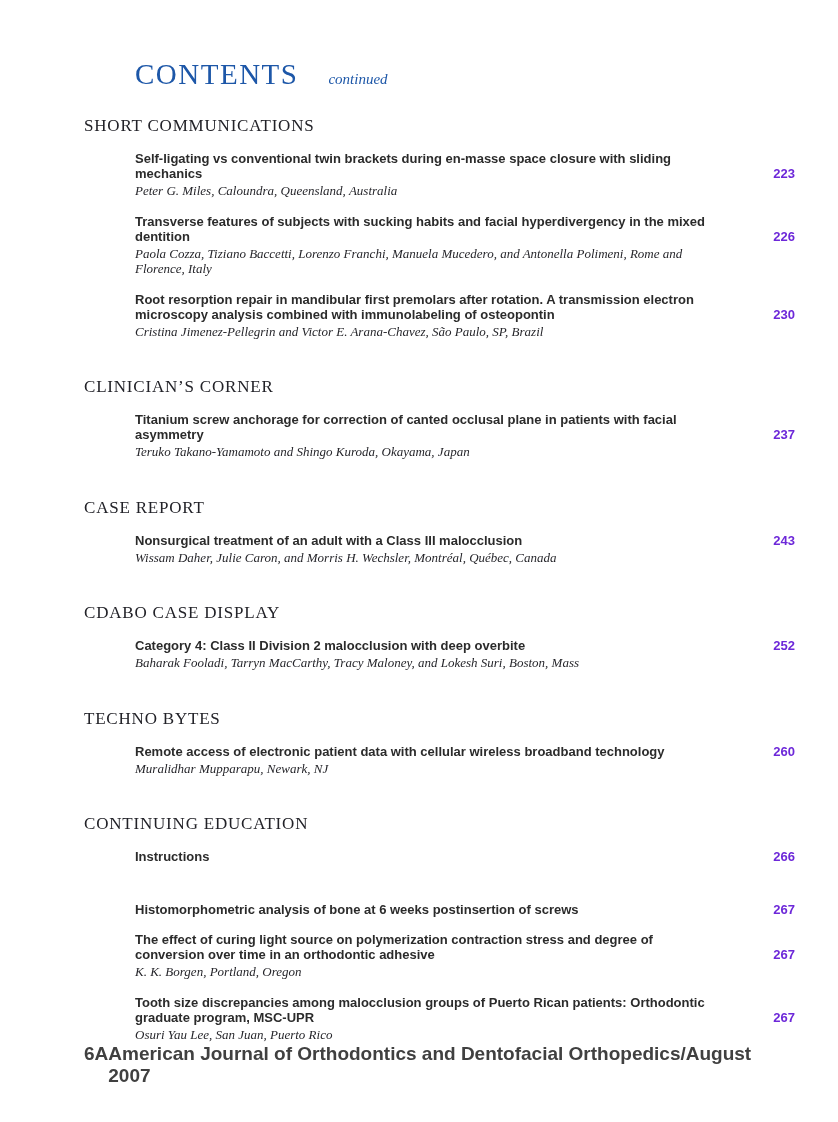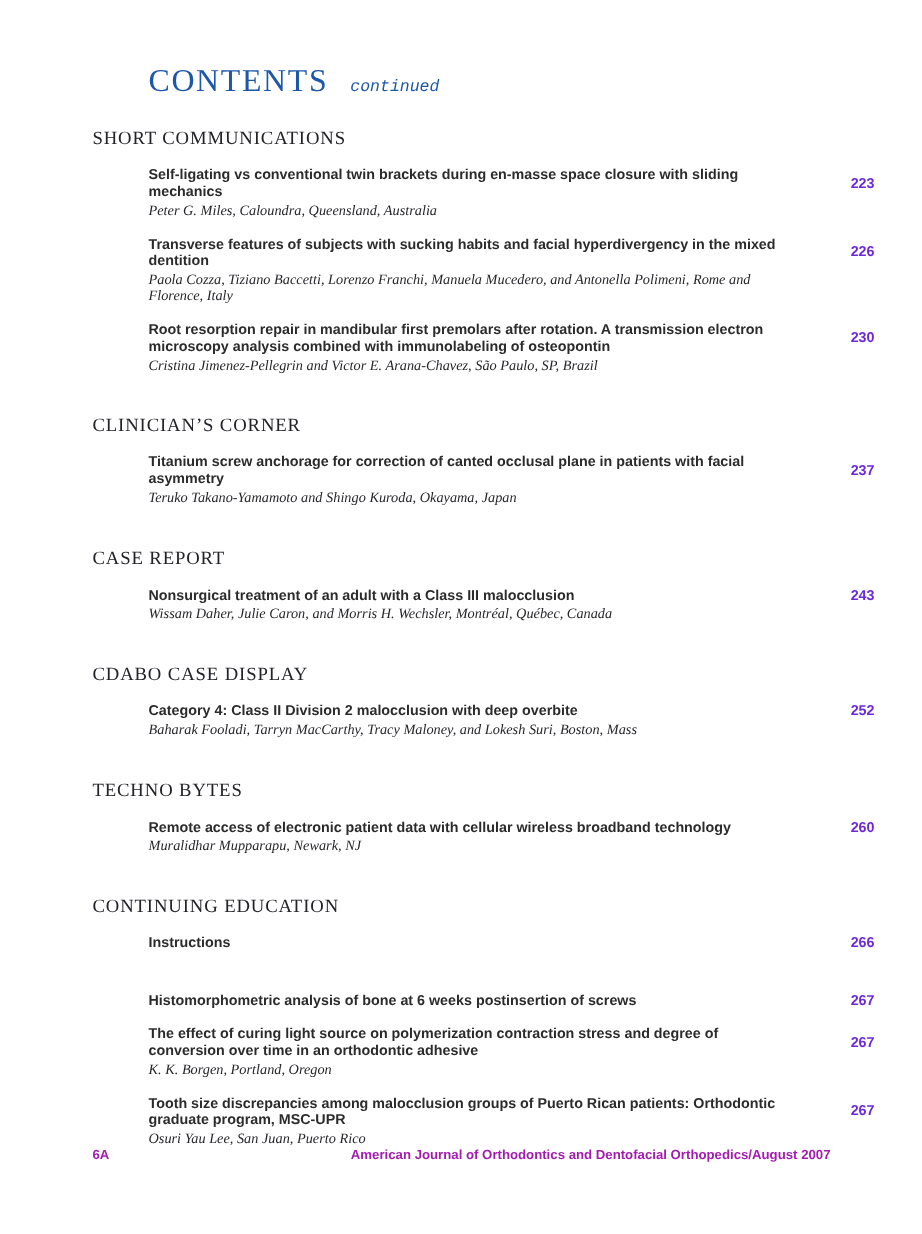--- a/index.html
+++ b/index.html
@@ -15,50 +15,50 @@
     padding: 58px 43px 0 84px;
     box-sizing: border-box;
   }
   .header { margin-left: 51px; display: flex; align-items: baseline; }
   .page-title {
     font-family: "Liberation Serif", serif;
     font-weight: 400; font-size: 29px; line-height: 33px;
     color: #1d57a8; letter-spacing: 1.5px; margin: 0;
   }
   .continued {
-    font-family: Liberation Mono, monospace;
+    font-family: Liberation Serif, serif;
     font-style: italic; font-size: 15px;
-    color: #1d57a8; margin-left: 20px;
+    color: #1d57a8; margin-left: 30px;
   }
   .section { margin-top: 38px; }
   .section.first { margin-top: 25px; }
   .section-heading {
     font-family: "Liberation Serif", serif;
     font-weight: 400; font-size: 17px; line-height: 20px;
     color: #222228; letter-spacing: 0.8px; margin: 0;
   }
   .article { margin-top: 15px; padding-left: 51px; }
-  .title-row { display: flex; align-items: center; }
+  .title-row { display: flex; align-items: flex-end; }
   .article-title {
     font-weight: bold; font-size: 13px; line-height: 15px;
     color: #2b2b2b; width: 582px; letter-spacing: 0px;
   }
   .pagenum {
     font-weight: bold; font-size: 13px; line-height: 15px;
     color: #6d28d9; margin-left: auto; text-align: right; min-width: 30px;
   }
   .authors {
     font-family: "Liberation Serif", serif;
     font-style: italic; font-size: 13px; line-height: 15.5px;
     color: #26262b; margin-top: 2px; max-width: 600px;
   }
   .footer {
     position: absolute; left: 84px; right: 83px; top: 1043px;
     display: flex; align-items: baseline;
-    font-weight: bold; font-size: 12px; color: #a21caf;
+    font-weight: bold; font-size: 19px; color: #404040;
   }
   .footer-journal { margin-left: auto; }
 </style>
 </head>
 <body>
 
 <div class="page">
 
   <div class="header">
     <h1 class="page-title">CONTENTS</h1>

